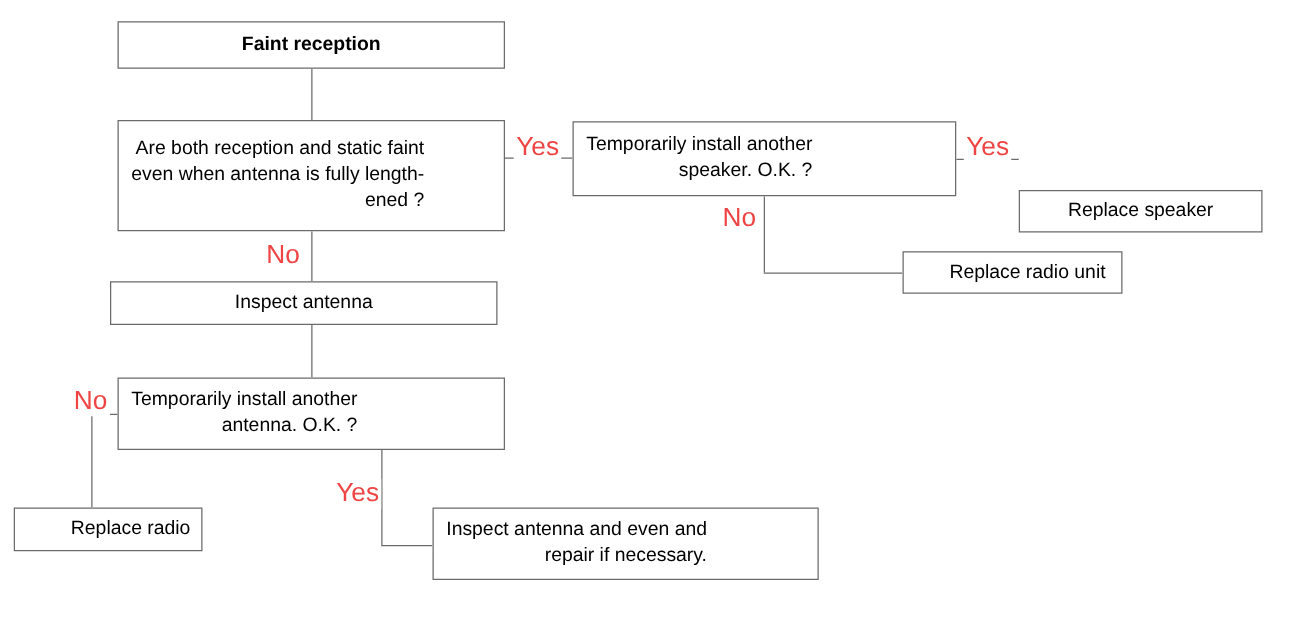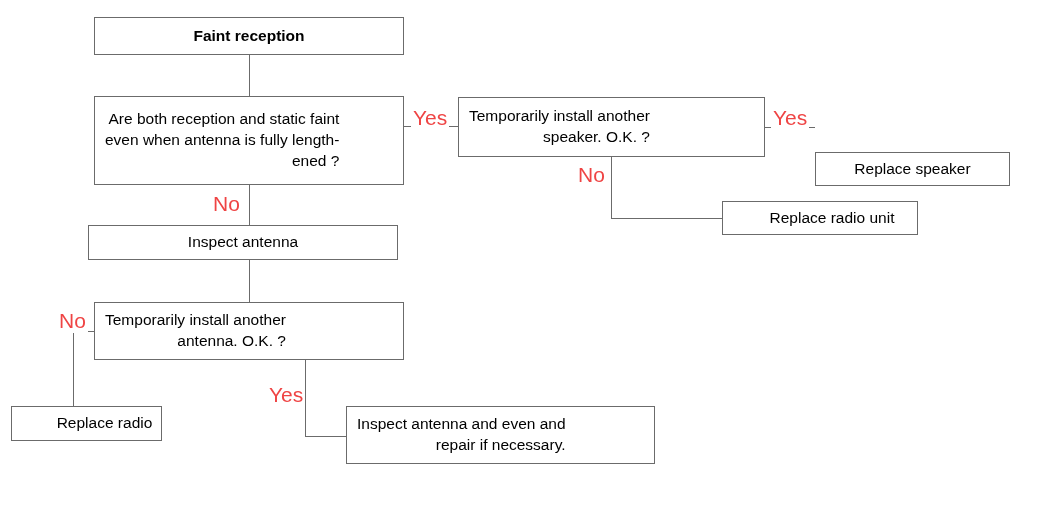--- a/index.html
+++ b/index.html
@@ -98,21 +98,21 @@
 
   <div class="node left" style="left:458px; top:97px; width:307px; height:60px;">
     <span class="txt">Temporarily install another
 speaker. O.K. ?</span>
   </div>
 
   <div class="node center" style="left:815px; top:110px; width:195px; height:34px;margin-top:42px;">
     <span class="txt">Replace speaker</span>
   </div>
 
-  <div class="node center" style="left:722px; top:201px; width:196px; height:34px;padding-left:24px;">
+  <div class="node center" style="left:722px; top:201px; width:176px; height:34px;padding-left:24px;">
     <span class="txt">Replace radio unit</span>
   </div>
 
   <div class="node center" style="left:88px; top:225px; width:310px; height:35px;">
     <span class="txt">Inspect antenna</span>
   </div>
 
   <div class="node left" style="left:94px; top:302px; width:310px; height:58px;">
     <span class="txt">Temporarily install another
 antenna. O.K. ?</span>

